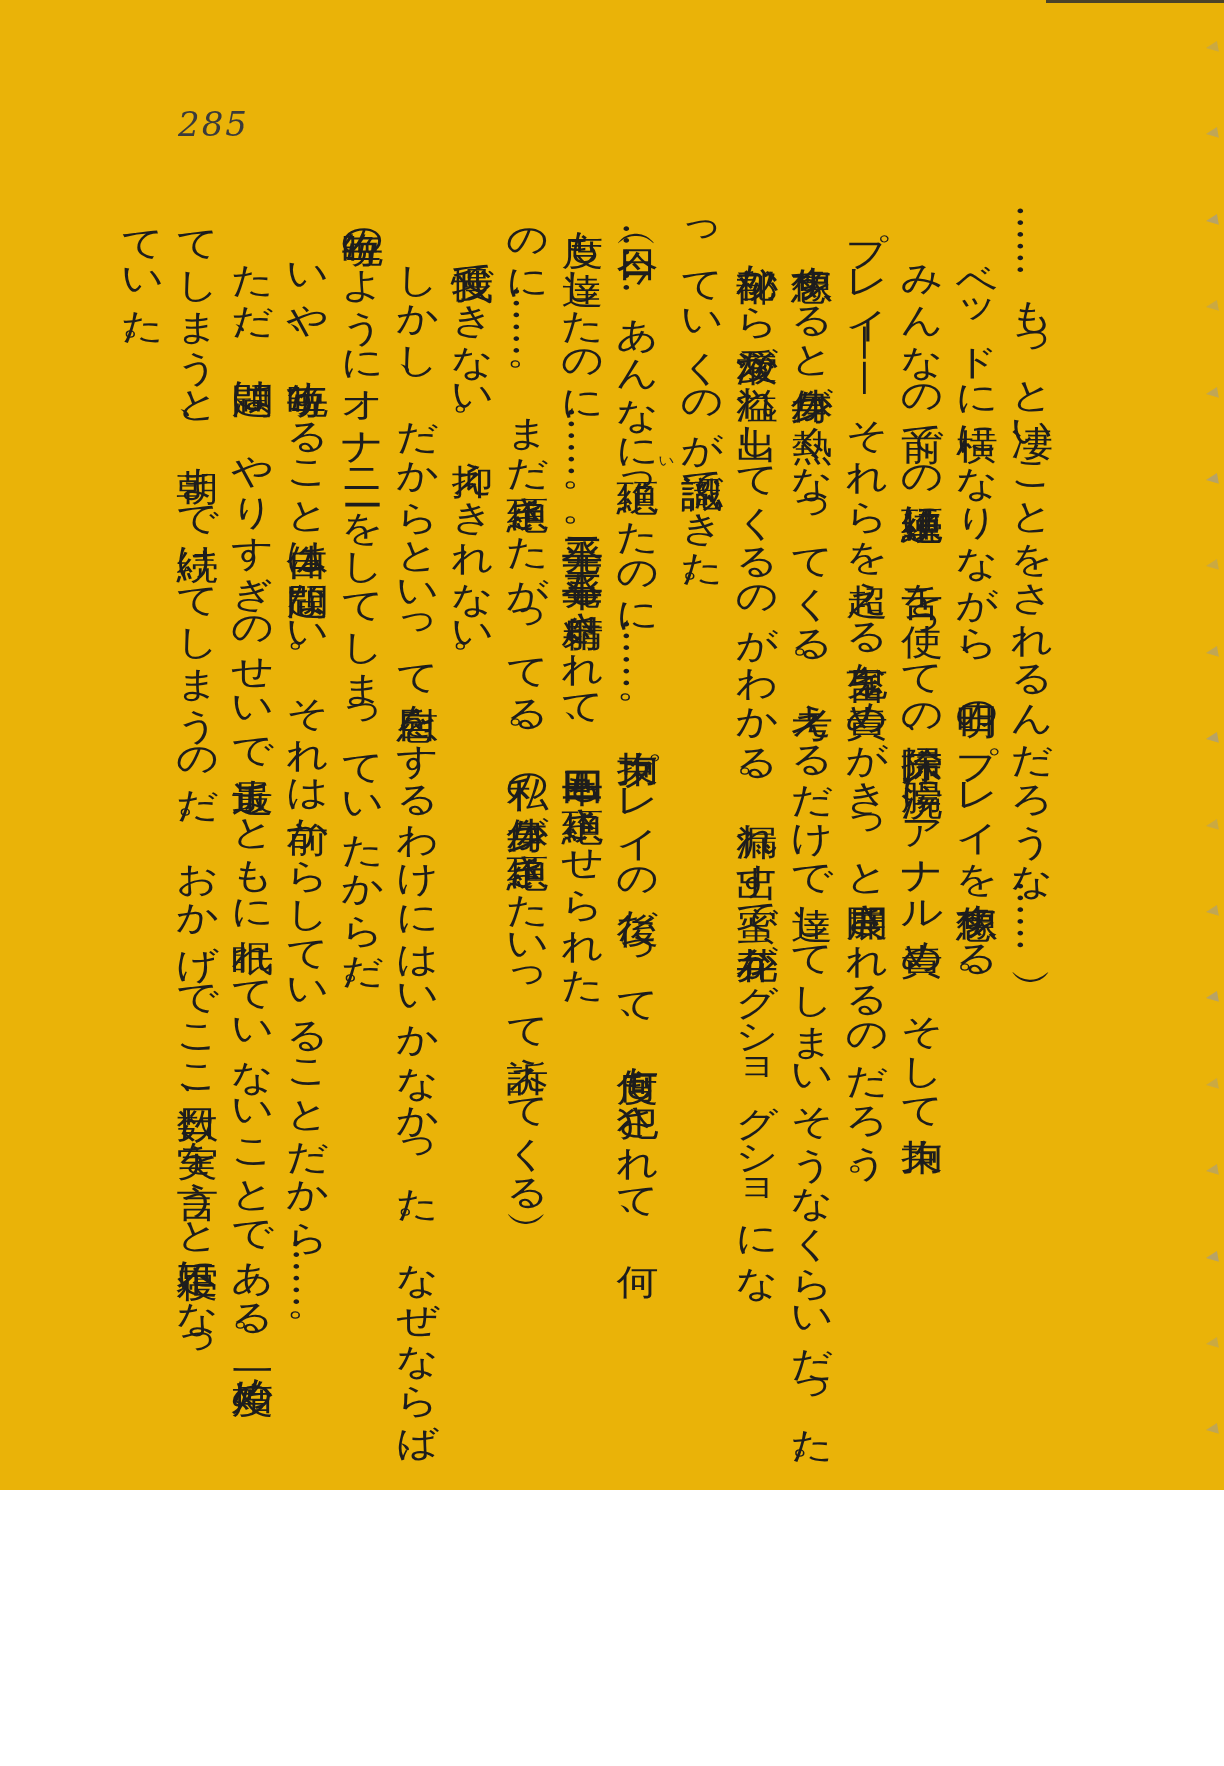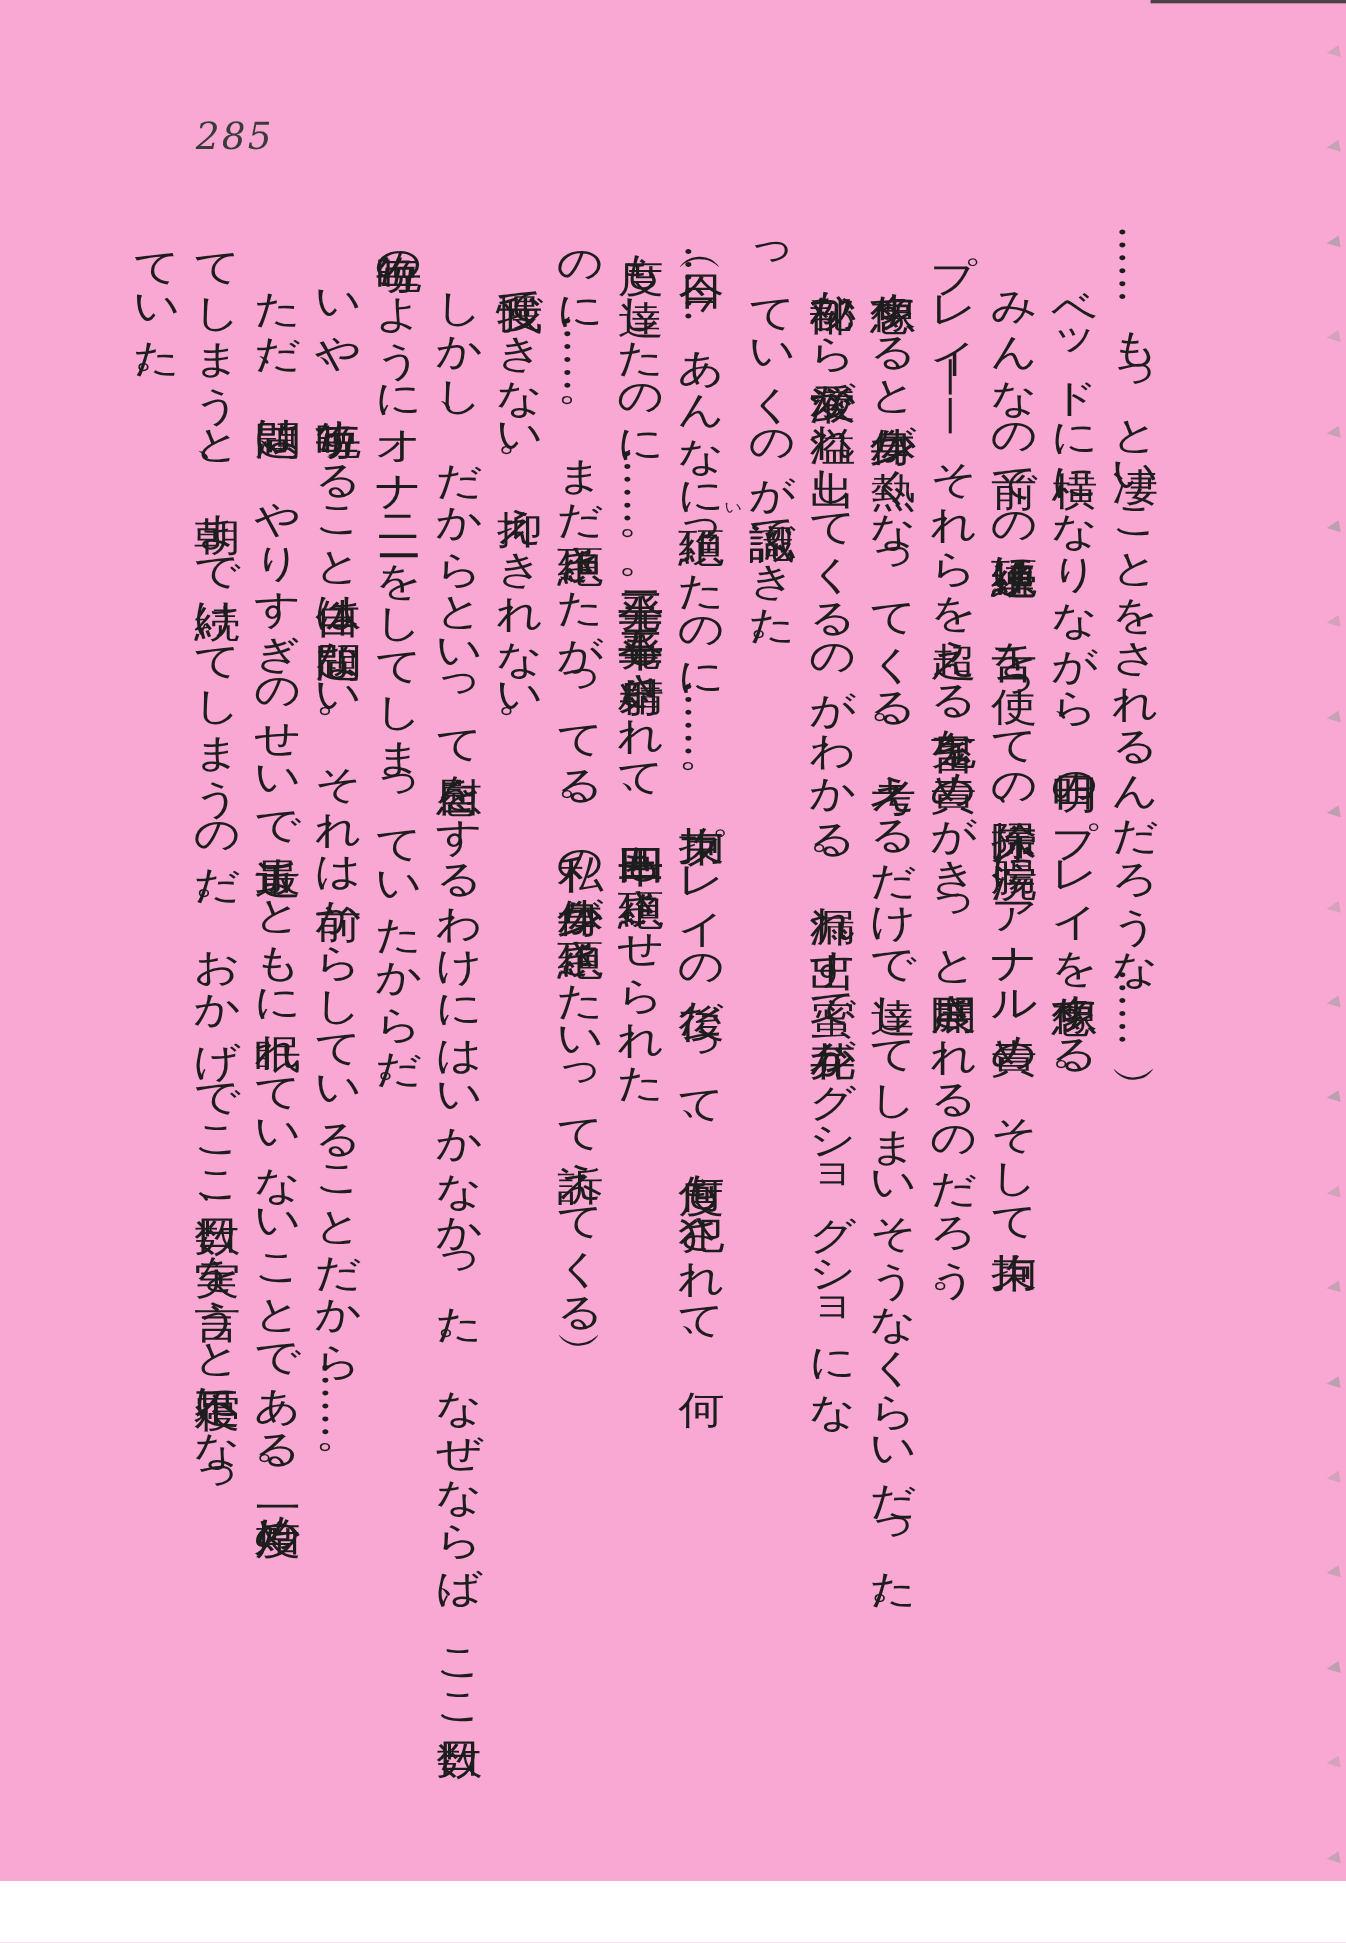--- a/index.html
+++ b/index.html
@@ -1,20 +1,20 @@
 <!DOCTYPE html>
 <html><head>
 <meta charset="utf-8">
 <style>
   html, body { margin: 0; padding: 0; }
   .page {
     position: relative;
     width: 1224px;
-    height: 1710px;
-    background: #f9a8d4;
+    height: 1490px;
+    background: #eab308;
     overflow: hidden;
     font-family: "DejaVu Serif", serif;
   }
   .page-number {
     position: absolute;
     left: 178px;
     top: 104px;
     font-size: 34px;
     font-style: italic;
     color: #3b3b3b;

